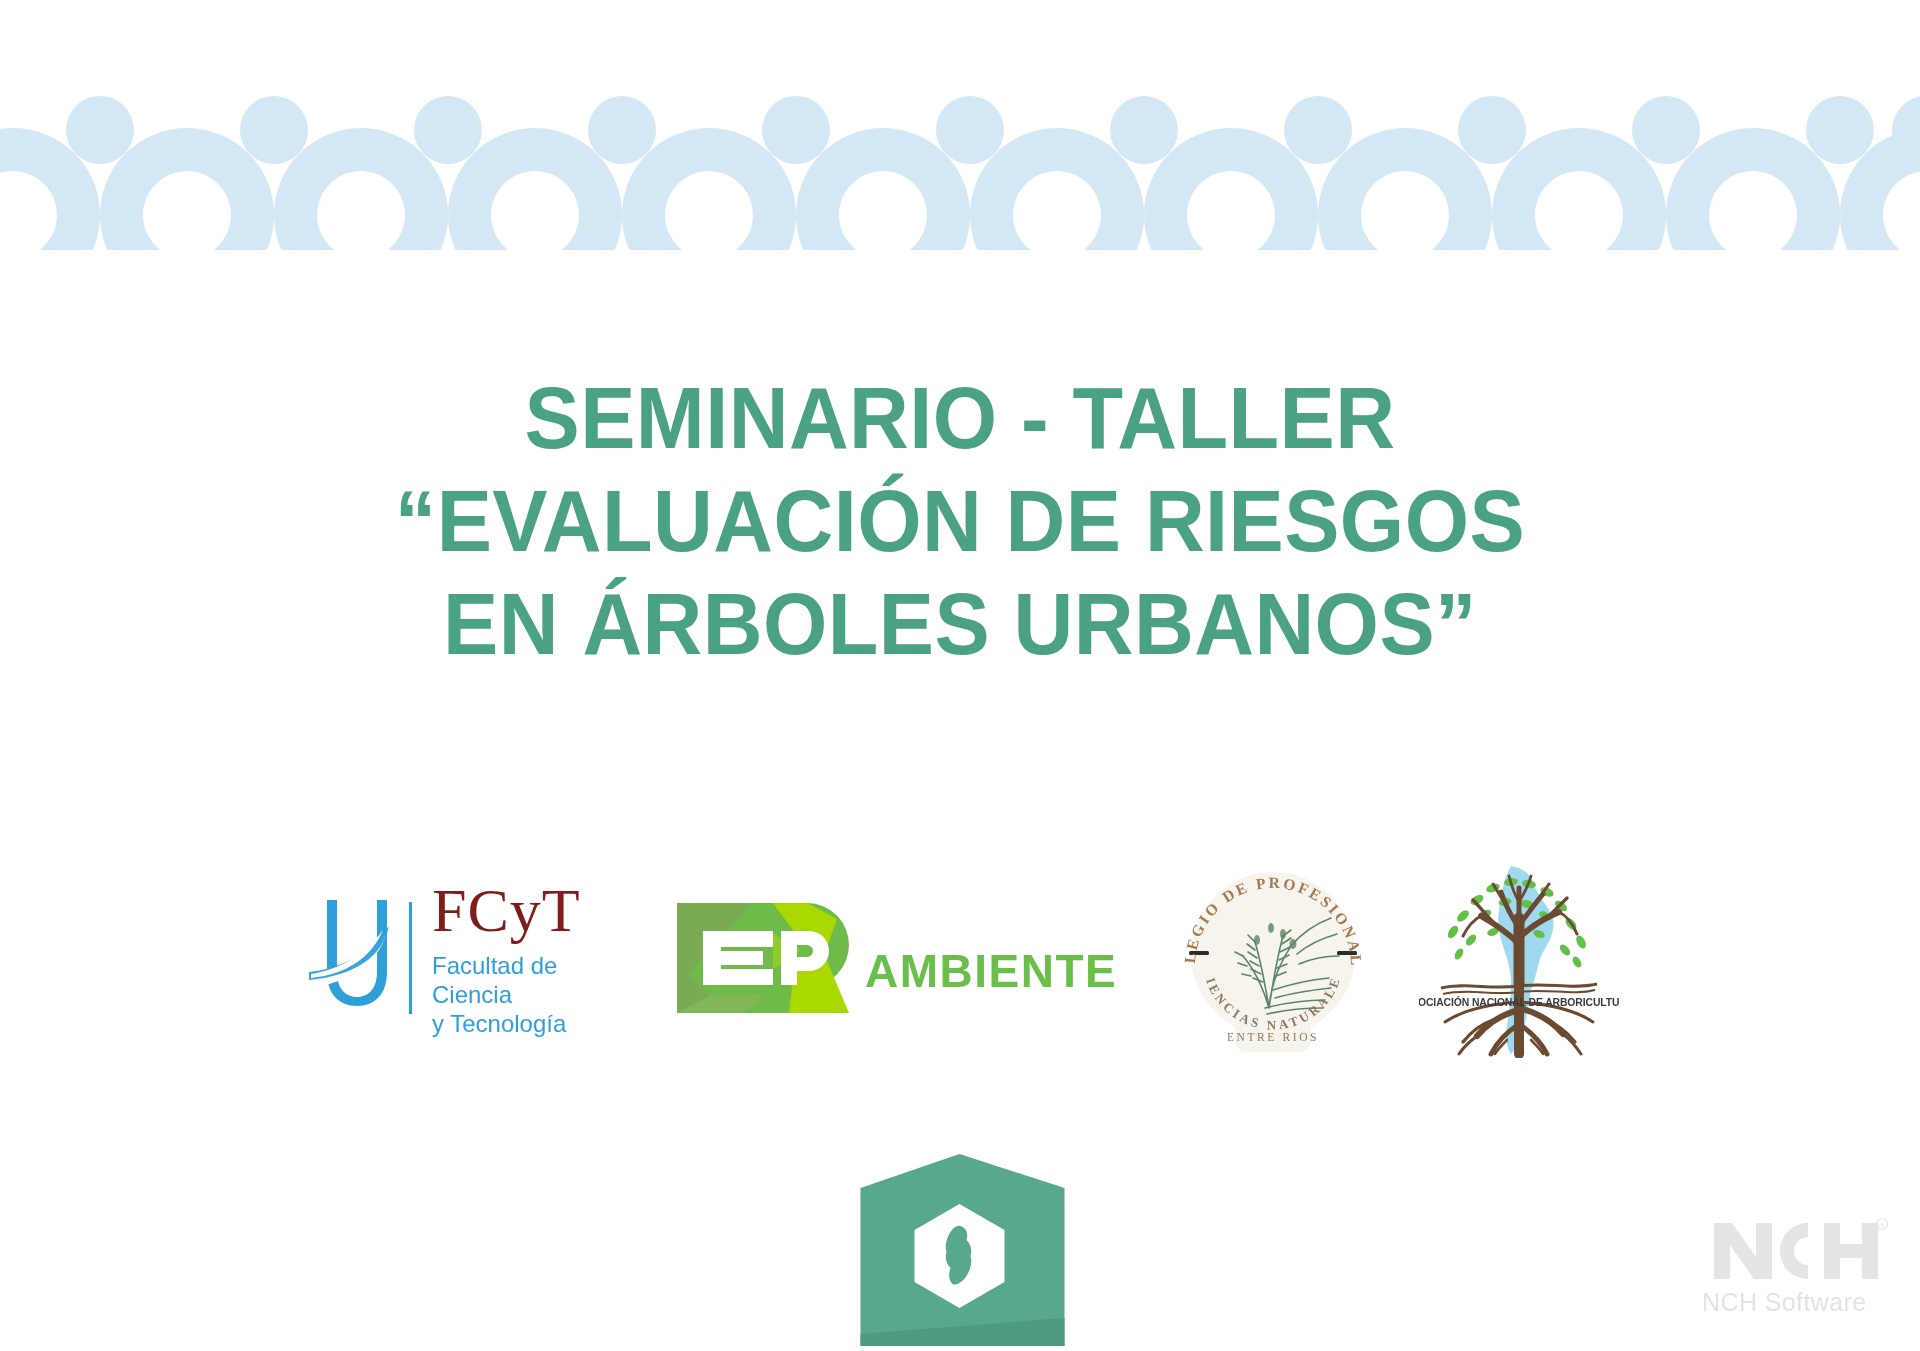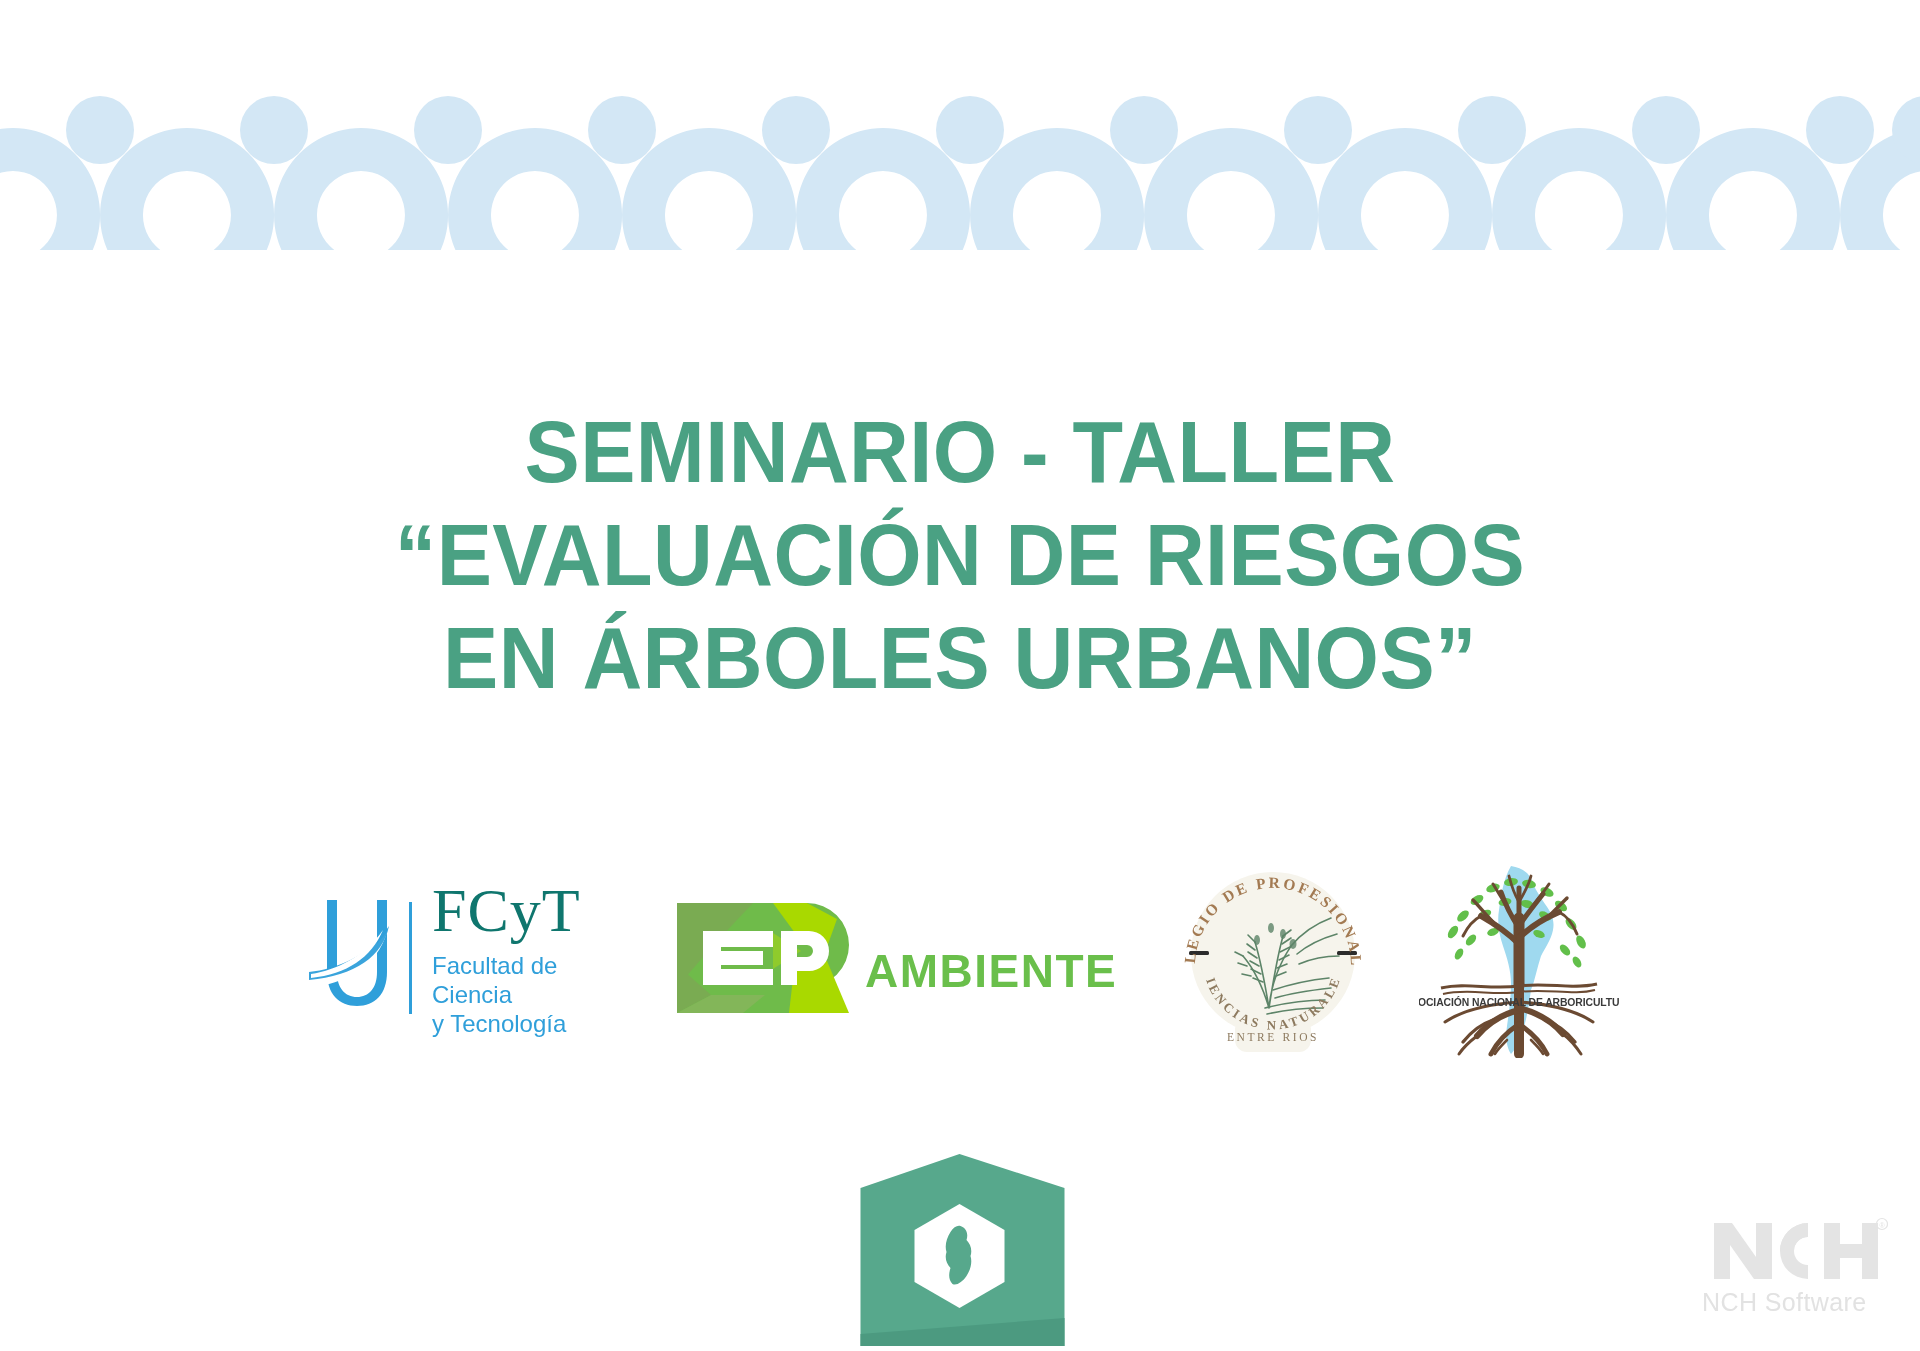--- a/index.html
+++ b/index.html
@@ -24,21 +24,21 @@
     width: 1920px;
     height: 172px;
     overflow: hidden;
   }
   .banner svg { display: block; }
 
   
   .title-block {
     position: absolute;
     left: 0;
-    top: 400px;
+    top: 366px;
     width: 1920px;
     text-align: center;
   }
   .title-line {
     color: #4aa183;
     font-family: "Liberation Sans Narrow", "Liberation Sans", sans-serif;
     font-weight: bold;
     font-size: 88px;
     line-height: 103px;
     letter-spacing: 0.5px;
@@ -72,21 +72,21 @@
   .fcyt-u { width: 92px; height: 128px; flex: none; }
   .fcyt-rule {
     width: 3px;
     height: 112px;
     background: #2f9fda;
     flex: none;
     margin: 0 6px 0 2px;
   }
   .fcyt-text { display: flex; flex-direction: column; justify-content: center; }
   .fcyt-main {
-    color: #0f766e;
+    color: #7f1d1d;
     font-family: "Liberation Serif", serif;
     font-size: 62px;
     line-height: 62px;
     font-weight: normal;
     letter-spacing: 1px;
   }
   .fcyt-sub {
     color: #2f9fda;
     font-family: "Liberation Sans", sans-serif;
     font-size: 24px;

